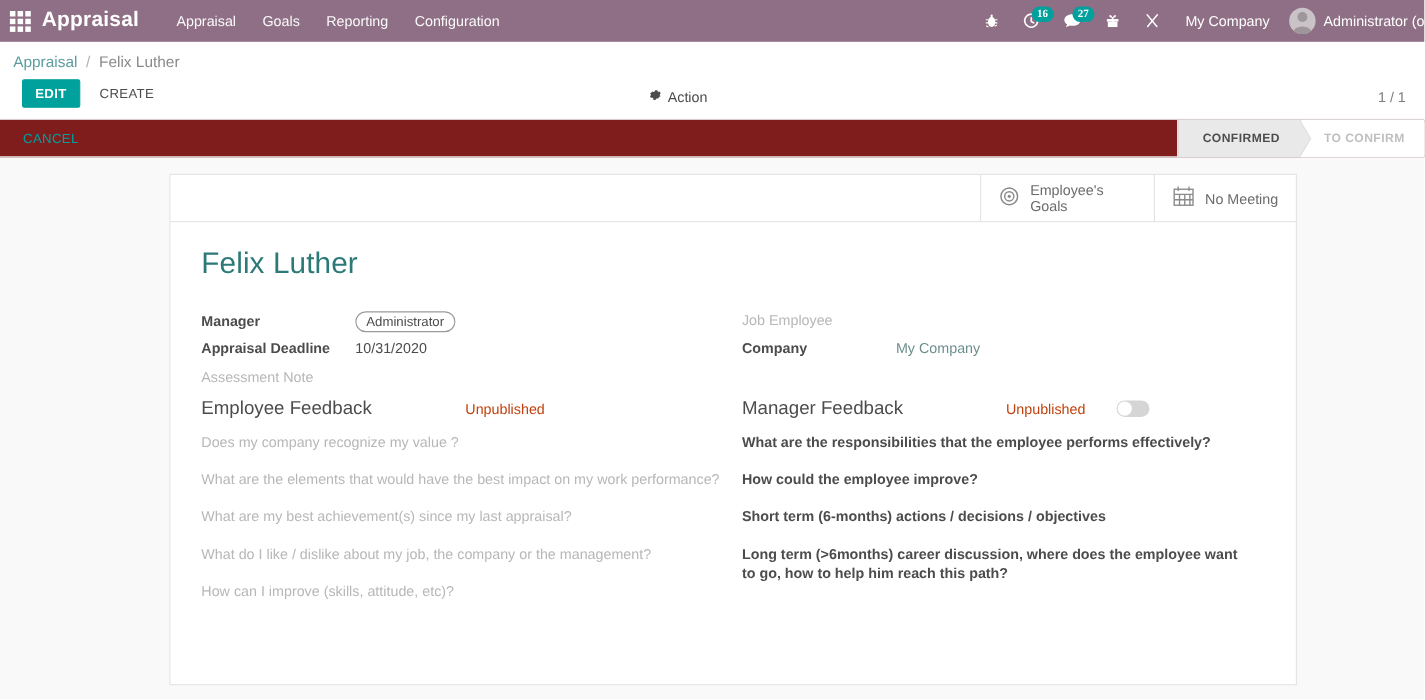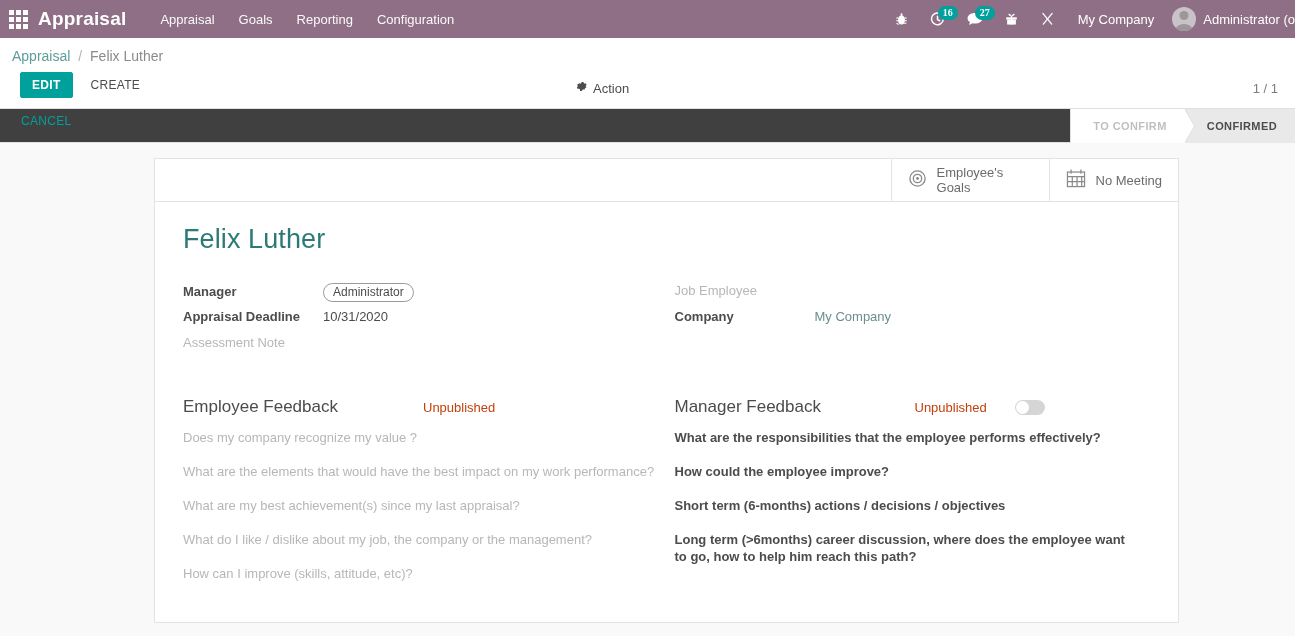--- a/index.html
+++ b/index.html
@@ -80,32 +80,32 @@
   .btn-edit {
     background: #00A09D; color: #ffffff; border: 1px solid #00A09D; font-size: 12px;
     font-weight: bold; padding: 5px 11px; border-radius: 2px; cursor: pointer;
     letter-spacing: .3px;
   }
   .btn-create {
     background: transparent; color: #4c4c4c; border: 1px solid transparent; font-size: 12px;
     padding: 5px 9px; margin-left: 8px; cursor: pointer; border-radius: 2px; letter-spacing: .3px;
   }
   .action-menu {
-    position: absolute; left: 576px; top: 50%; transform: translateY(-50%);
+    position: absolute; left: 590px; top: 50%; transform: translateY(-50%);
     font-size: 13px; color: #4c4c4c; cursor: pointer; display: flex; align-items: center; gap: 5px; text-align: right;
   }
   .pager {
     position: absolute; right: 17px; top: 50%; transform: translateY(-50%);
     font-size: 13px; color: #7d7d7d; white-space: nowrap; cursor: pointer;
   }
 
   
   .statusbar-row {
-    background: #404040; border-bottom: 1px solid #dfdfdf; height: 34px;
-    display: flex; align-items: flex-start; position: relative; padding-left: 12px;
+    background: #7f1d1d; border-bottom: 1px solid #dfdfdf; height: 34px;
+    display: flex; align-items: center; position: relative; padding-left: 12px;
   }
   .btn-cancel {
     background: transparent; border: 1px solid transparent; color: #00A09D;
     font-size: 12px; padding: 4px 8px; cursor: pointer; letter-spacing: .3px;
   }
   .statusbar {
     position: absolute; right: 0; top: 0; height: 34px; display: flex; align-items: stretch;
     border-left: 1px solid #e2e2e2;
   }
   .stage {
@@ -163,21 +163,21 @@
   .field-label.empty { font-weight: normal; color: #b7b7b7; }
   .field-value { font-size: 13px; color: #4c4c4c; }
   .field-value.link { color: #6b8e8d; cursor: pointer; }
   .tag-pill {
     display: inline-block; border: 1px solid #9b9b9b; border-radius: 10px;
     padding: 1px 9px 2px 9px; font-size: 12px; color: #4c4c4c; background: #ffffff;
     cursor: pointer;
   }
 
   
-  .feedback-grid { display: flex; margin-top: 36px; }
+  .feedback-grid { display: flex; }
   .fb-col { width: 50%; }
   .fb-col-right { padding-left: 8px; }
   .fb-head { display: flex; align-items: center; margin-bottom: 12px; }
   .fb-title { font-size: 17px; color: #4c4c4c; width: 240px; flex: none; }
   .fb-state { font-size: 13px; color: #c2410c; }
   .toggle {
     margin-left: 28px; width: 30px; height: 15px; border-radius: 8px; background: #d5d5d5;
     position: relative; cursor: pointer; flex: none;
   }
   .toggle::after {
@@ -282,26 +282,26 @@
         <span>Action</span>
       </div>
 
       <div class="pager">1 / 1</div>
     </div>
   </div>
 
   <div class="statusbar-row">
     <button class="btn-cancel">CANCEL</button>
     <div class="statusbar">
+      <div class="stage active">
+        <span>CONFIRMED</span>
+        <span class="arrow-r"></span>
+      </div>
       <div class="stage inactive">
         <span>TO CONFIRM</span>
-        <span class="arrow-r"></span>
-      </div>
-      <div class="stage active">
-        <span>CONFIRMED</span>
         <span class="arrow-r"></span>
       </div>
     </div>
   </div>
 
   <div class="view-area">
     <div class="sheet">
 
       <div class="button-box">
         <div class="stat-button">

